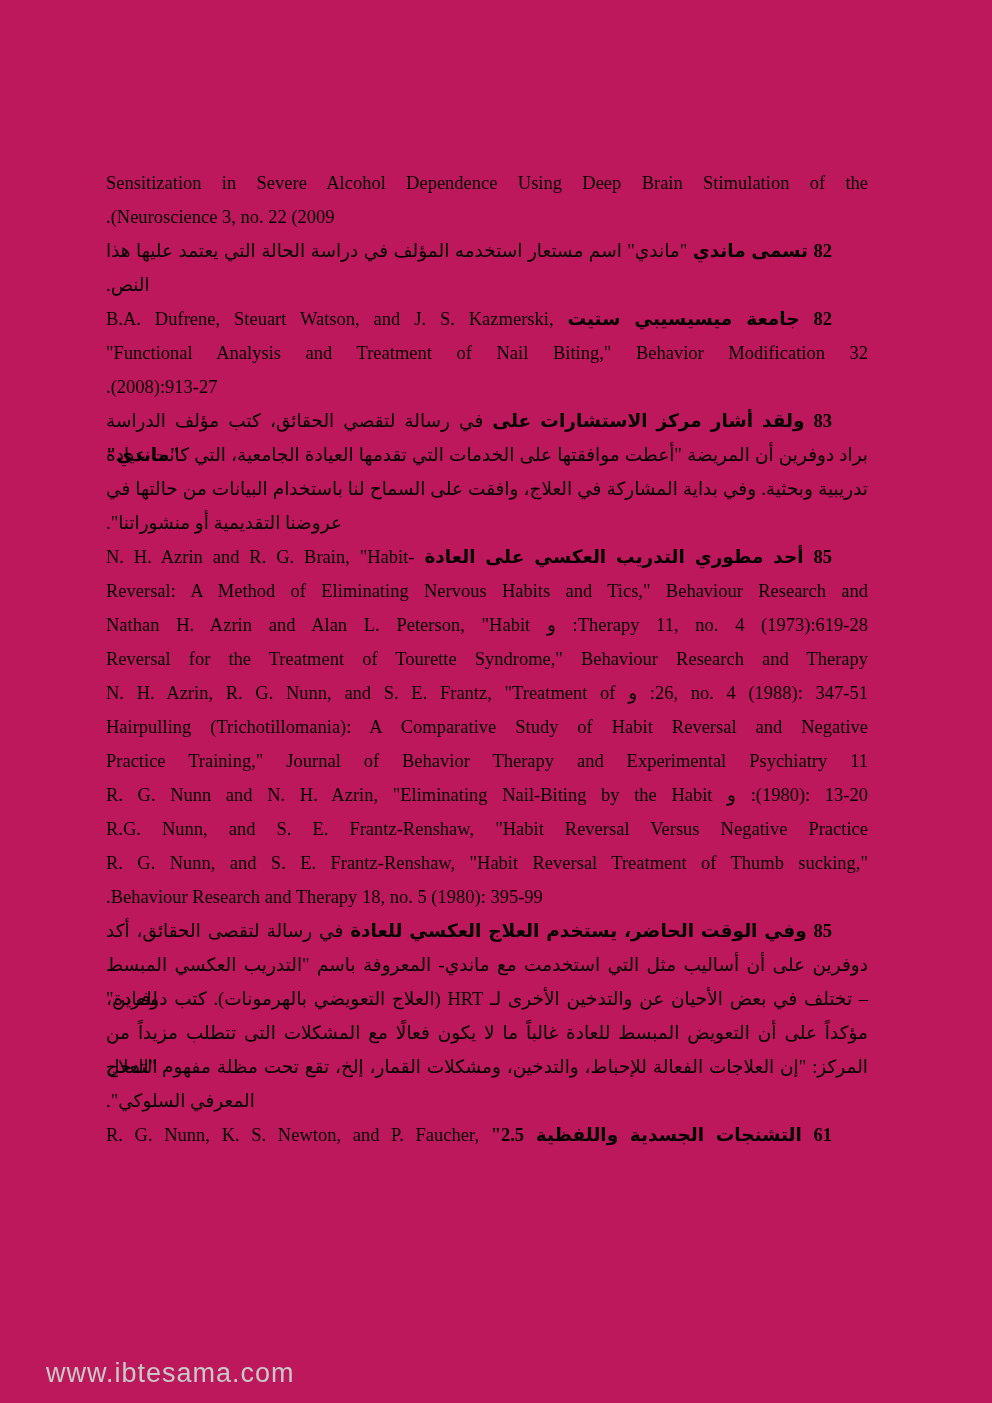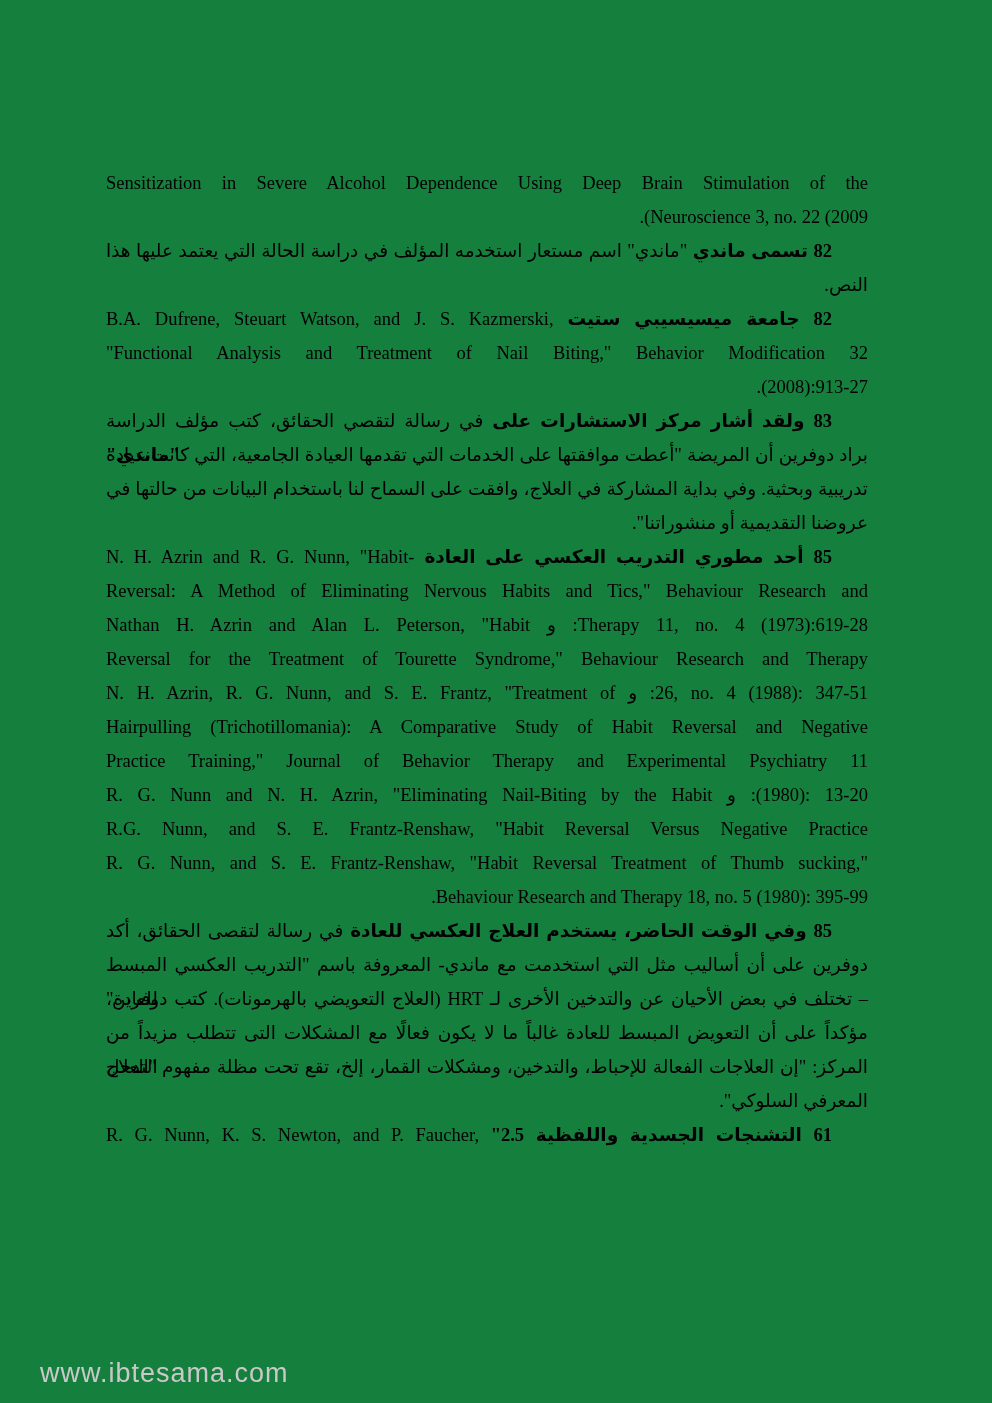--- a/index.html
+++ b/index.html
@@ -5,41 +5,41 @@
   html, body { margin: 0; padding: 0; }
   body {
     width: 992px; height: 1403px;
     background: #ffffff;
     font-family: "Liberation Serif", "DejaVu Sans", serif;
   }
   .page {
     position: relative;
     width: 992px; height: 1403px;
     overflow: hidden;
-    background: #15803d;
+    background: #be185d;
   }
   .text-block {
     position: absolute;
     left: 106px; top: 166px;
     width: 762px;
     color: #000000;
   }
   .line {
     font-size: 18.5px;
     line-height: 34px;
     height: 34px;
     color: #000;
   }
   .line.justify { text-align: justify; text-align-last: justify; }
-  .line.right   { text-align: right; }
+  .line.right   { }
   .line.indent  { padding-right: 36px; }
   .bold { font-weight: bold; }
   .watermark {
     position: absolute;
-    left: 40px; top: 1358px;
+    left: 46px; top: 1358px;
     font-family: "Liberation Sans", "DejaVu Sans", sans-serif;
     font-size: 27px;
     letter-spacing: 1px;
     color: #c9c9c9;
   }
 </style>
 </head>
 <body>
 
 <div class="page">
@@ -48,21 +48,21 @@
       <div class="line right"><span dir="ltr">.(Neuroscience 3, no. 22 (2009</span></div>
       <div class="line justify indent"><span dir="rtl">"ماندي" اسم مستعار استخدمه المؤلف في دراسة الحالة التي يعتمد عليها هذا</span> <span dir="rtl" class="bold">82 تسمى ماندي</span></div>
       <div class="line right"><span dir="rtl">النص.</span></div>
       <div class="line justify indent"><span dir="ltr">B.A. Dufrene, Steuart Watson, and J. S. Kazmerski,</span> <span dir="rtl" class="bold">82 جامعة ميسيسيبي ستيت</span></div>
       <div class="line justify"><span dir="ltr">"Functional Analysis and Treatment of Nail Biting," Behavior Modification 32</span></div>
       <div class="line right"><span dir="ltr">.(2008):913-27</span></div>
       <div class="line justify indent"><span dir="rtl">في رسالة لتقصي الحقائق، كتب مؤلف الدراسة</span> <span dir="rtl" class="bold">83 ولقد أشار مركز الاستشارات على "ماندي"</span></div>
       <div class="line justify"><span dir="rtl">براد دوفرين أن المريضة "أعطت موافقتها على الخدمات التي تقدمها العيادة الجامعية، التي كانت عيادة</span></div>
       <div class="line justify"><span dir="rtl">تدريبية وبحثية. وفي بداية المشاركة في العلاج، وافقت على السماح لنا باستخدام البيانات من حالتها في</span></div>
       <div class="line right"><span dir="rtl">عروضنا التقديمية أو منشوراتنا".</span></div>
-      <div class="line justify indent"><span dir="ltr">N. H. Azrin and R. G. Nunn, "Habit-</span> <span dir="rtl" class="bold">85 أحد مطوري التدريب العكسي على العادة</span></div>
+      <div class="line justify indent"><span dir="ltr">N. H. Azrin and R. G. Brain, "Habit-</span> <span dir="rtl" class="bold">85 أحد مطوري التدريب العكسي على العادة</span></div>
       <div class="line justify"><span dir="ltr">Reversal: A Method of Eliminating Nervous Habits and Tics," Behaviour Research and</span></div>
       <div class="line justify"><span dir="ltr">Nathan H. Azrin and Alan L. Peterson, "Habit</span> <span dir="rtl">و</span> <span dir="ltr">:Therapy 11, no. 4 (1973):619-28</span></div>
       <div class="line justify"><span dir="ltr">Reversal for the Treatment of Tourette Syndrome," Behaviour Research and Therapy</span></div>
       <div class="line justify"><span dir="ltr">N. H. Azrin, R. G. Nunn, and S. E. Frantz, "Treatment of</span> <span dir="rtl">و</span> <span dir="ltr">:26, no. 4 (1988): 347-51</span></div>
       <div class="line justify"><span dir="ltr">Hairpulling (Trichotillomania): A Comparative Study of Habit Reversal and Negative</span></div>
       <div class="line justify"><span dir="ltr">Practice Training," Journal of Behavior Therapy and Experimental Psychiatry 11</span></div>
       <div class="line justify"><span dir="ltr">R. G. Nunn and N. H. Azrin, "Eliminating Nail-Biting by the Habit</span> <span dir="rtl">و</span> <span dir="ltr">:(1980): 13-20</span></div>
       <div class="line justify"><span dir="ltr">R.G. Nunn, and S. E. Frantz-Renshaw, "Habit Reversal Versus Negative Practice</span></div>
       <div class="line justify"><span dir="ltr">R. G. Nunn, and S. E. Frantz-Renshaw, "Habit Reversal Treatment of Thumb sucking,"</span></div>
       <div class="line right"><span dir="ltr">.Behaviour Research and Therapy 18, no. 5 (1980): 395-99</span></div>

